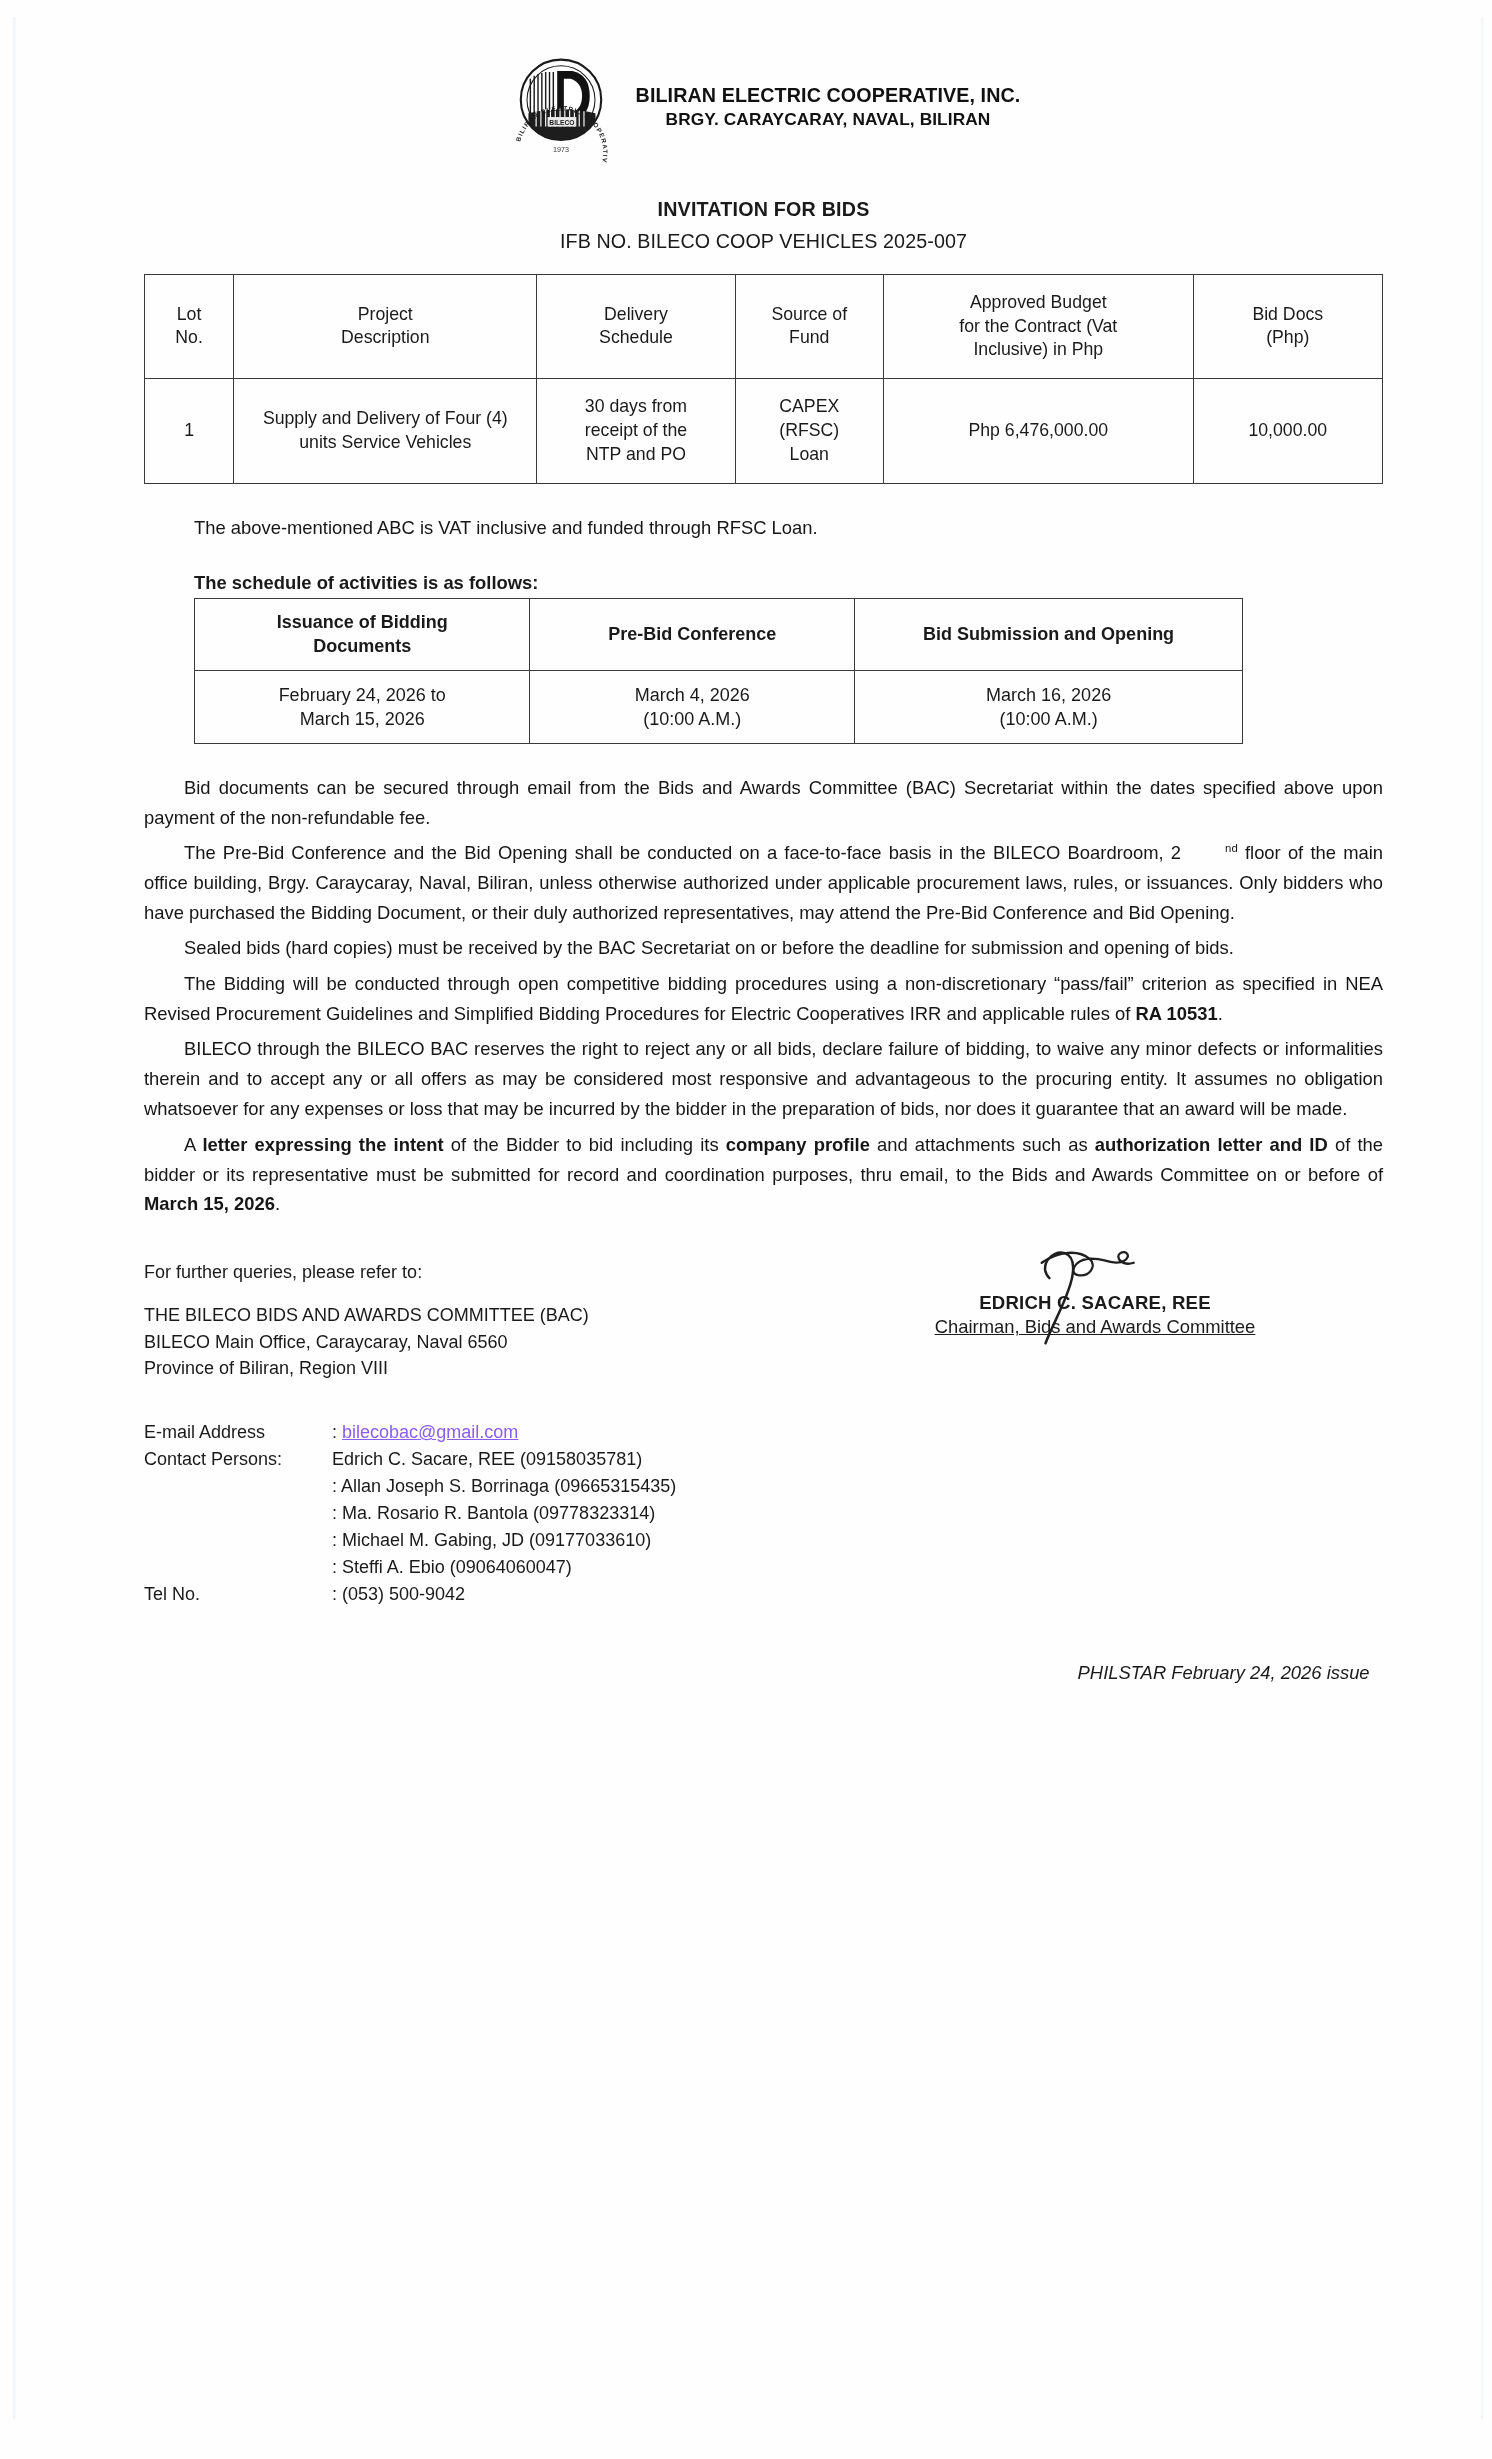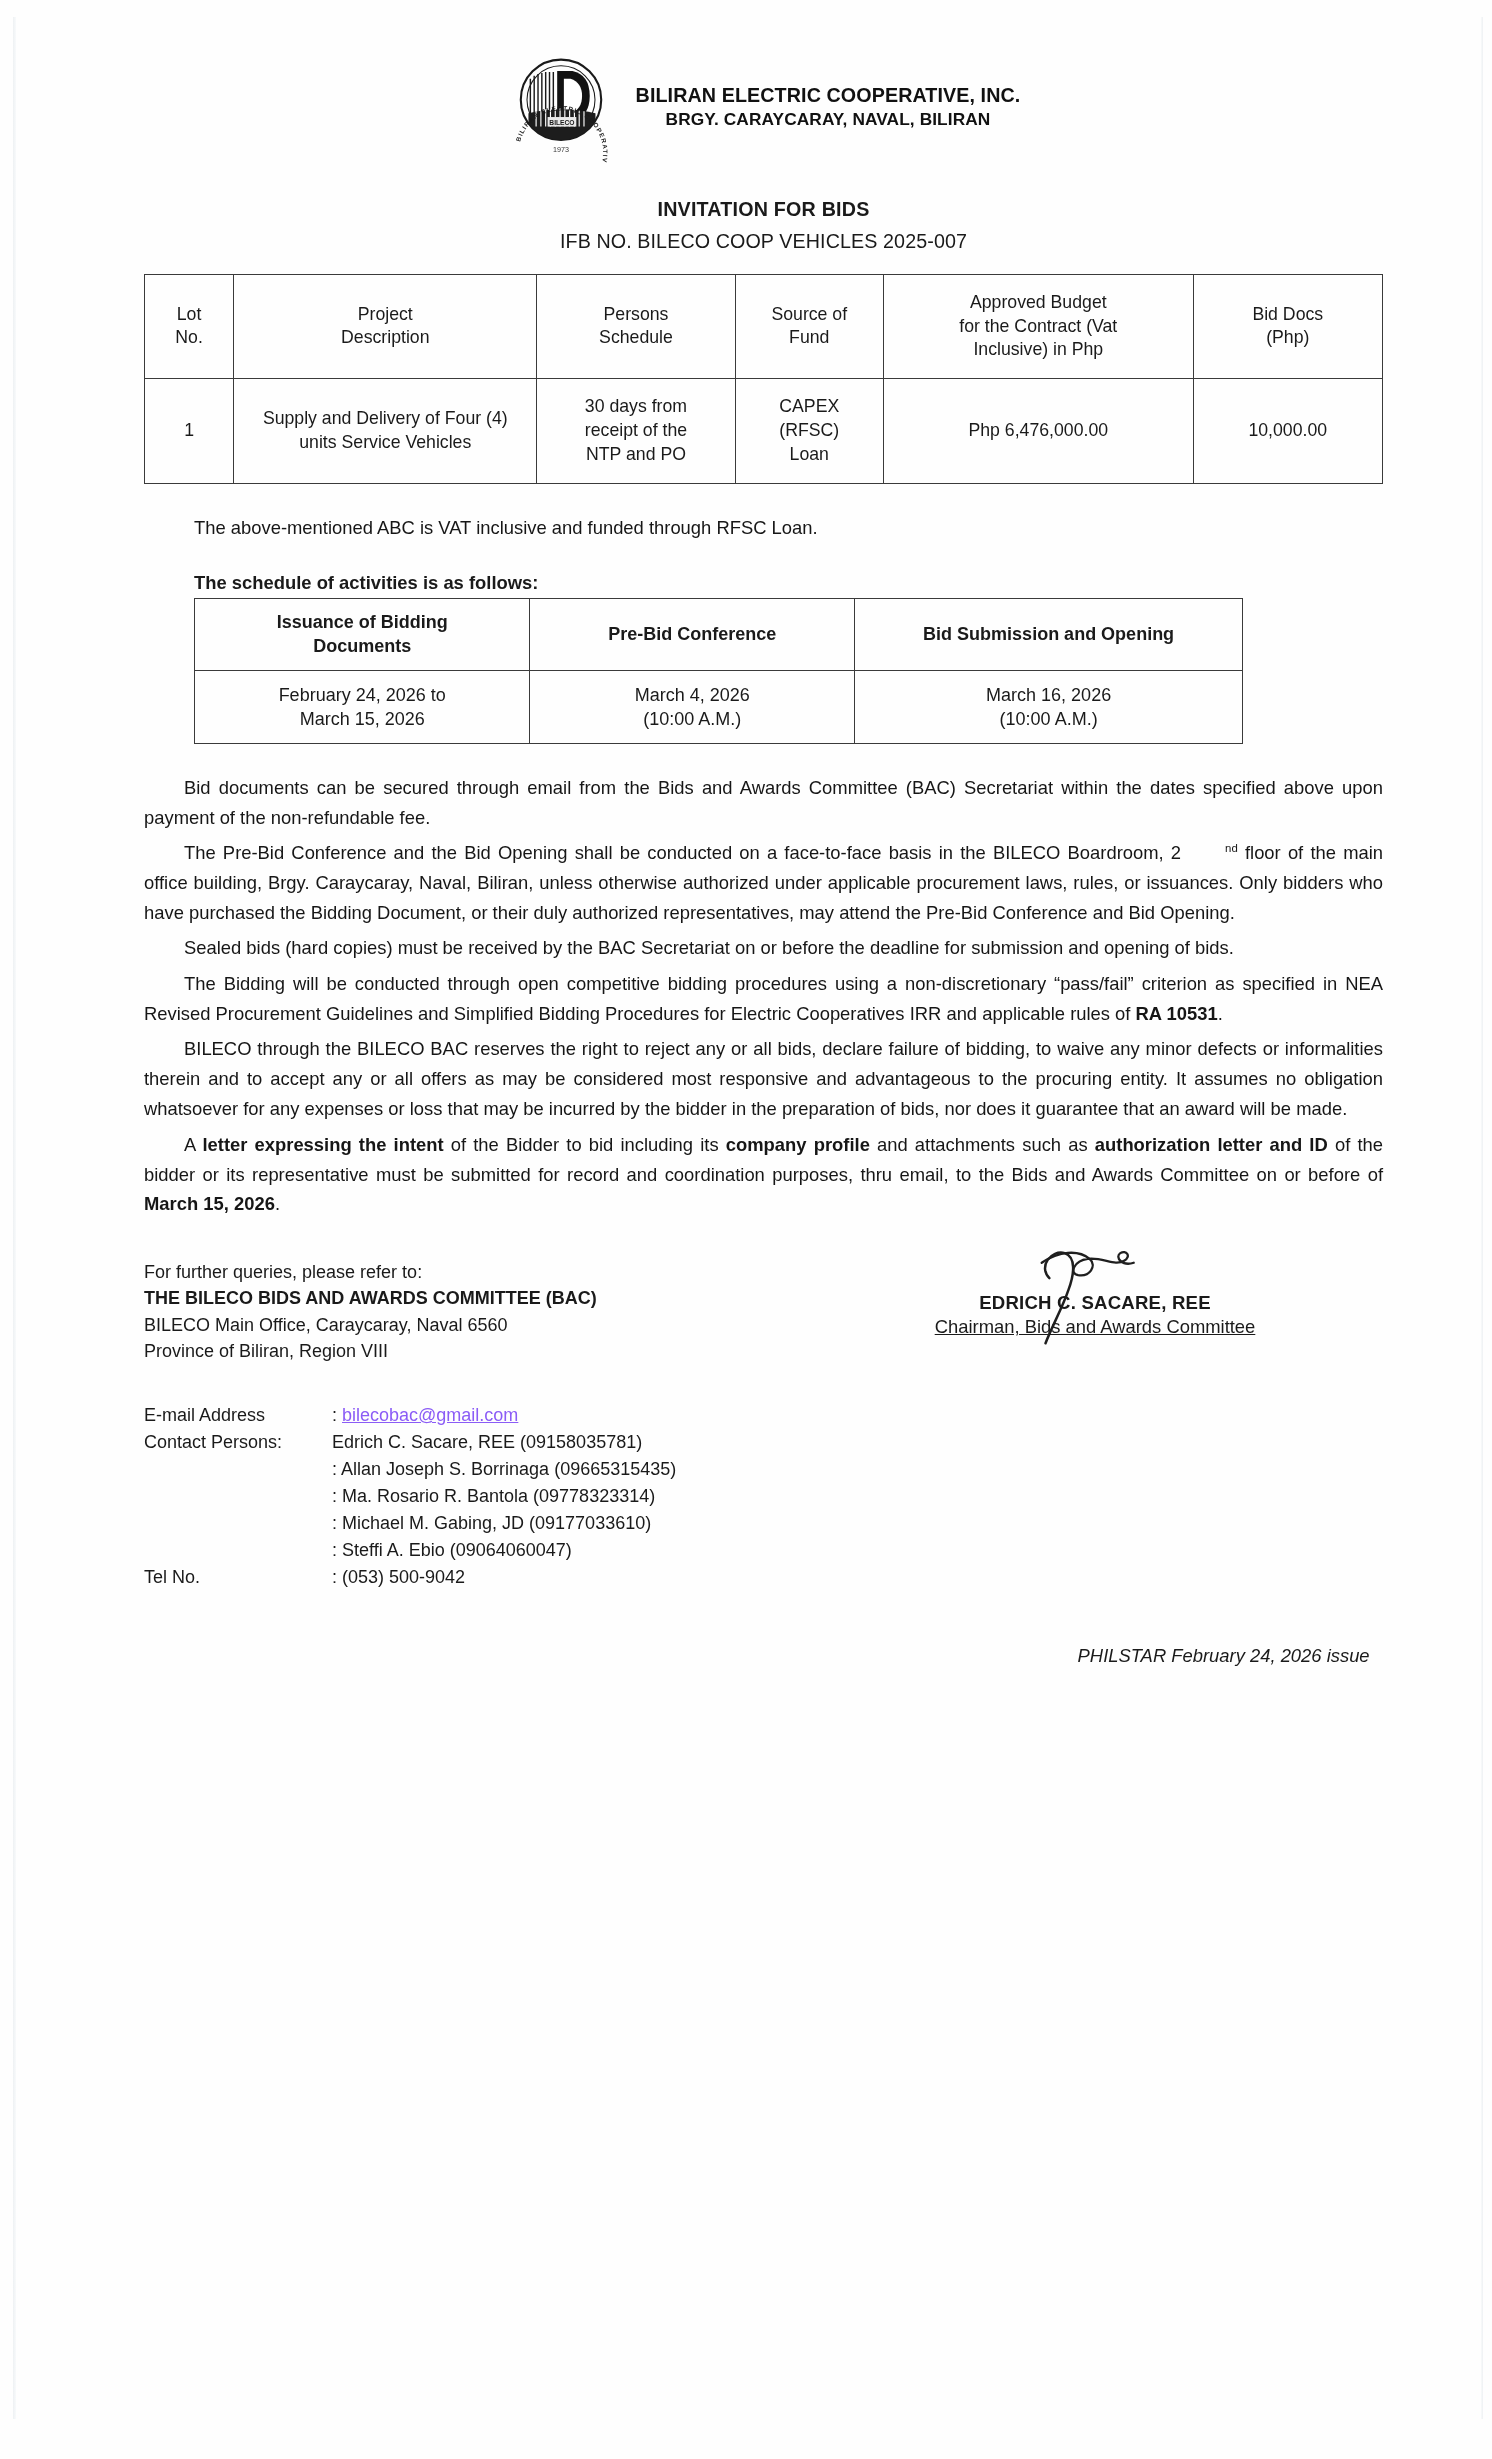--- a/index.html
+++ b/index.html
@@ -150,21 +150,21 @@
 
   
   .sig-area {
     position: relative;
     margin-top: 40px;
     display: flex;
     justify-content: space-between;
   }
   .queries-col { width: 615px; font-size: 18px; line-height: 1.46; }
   .queries-col .ln { white-space: nowrap; }
-  .queries-col .bold { font-weight: bold; }
+  .queries-col .bold { font-weight: normal; margin-top: 17px; }
   .sig-col {
     width: 576px;
     text-align: center;
     position: relative;
     padding-top: 33px;
   }
   .sig-name {
     font-size: 18.6px;
     font-weight: bold;
     letter-spacing: 0.2px;
@@ -317,21 +317,21 @@
           <tr>
             <th>
               <span>Lot</span><br>
               <span>No.</span>
             </th>
             <th>
               <span>Project</span><br>
               <span>Description</span>
             </th>
             <th>
-              <span>Persons</span><br>
+              <span>Delivery</span><br>
               <span>Schedule</span>
             </th>
             <th>
               <span>Source of</span><br>
               <span>Fund</span>
             </th>
             <th>
               <span>Approved Budget</span><br>
               <span>for the Contract (Vat</span><br>
               <span>Inclusive) in Php</span>

